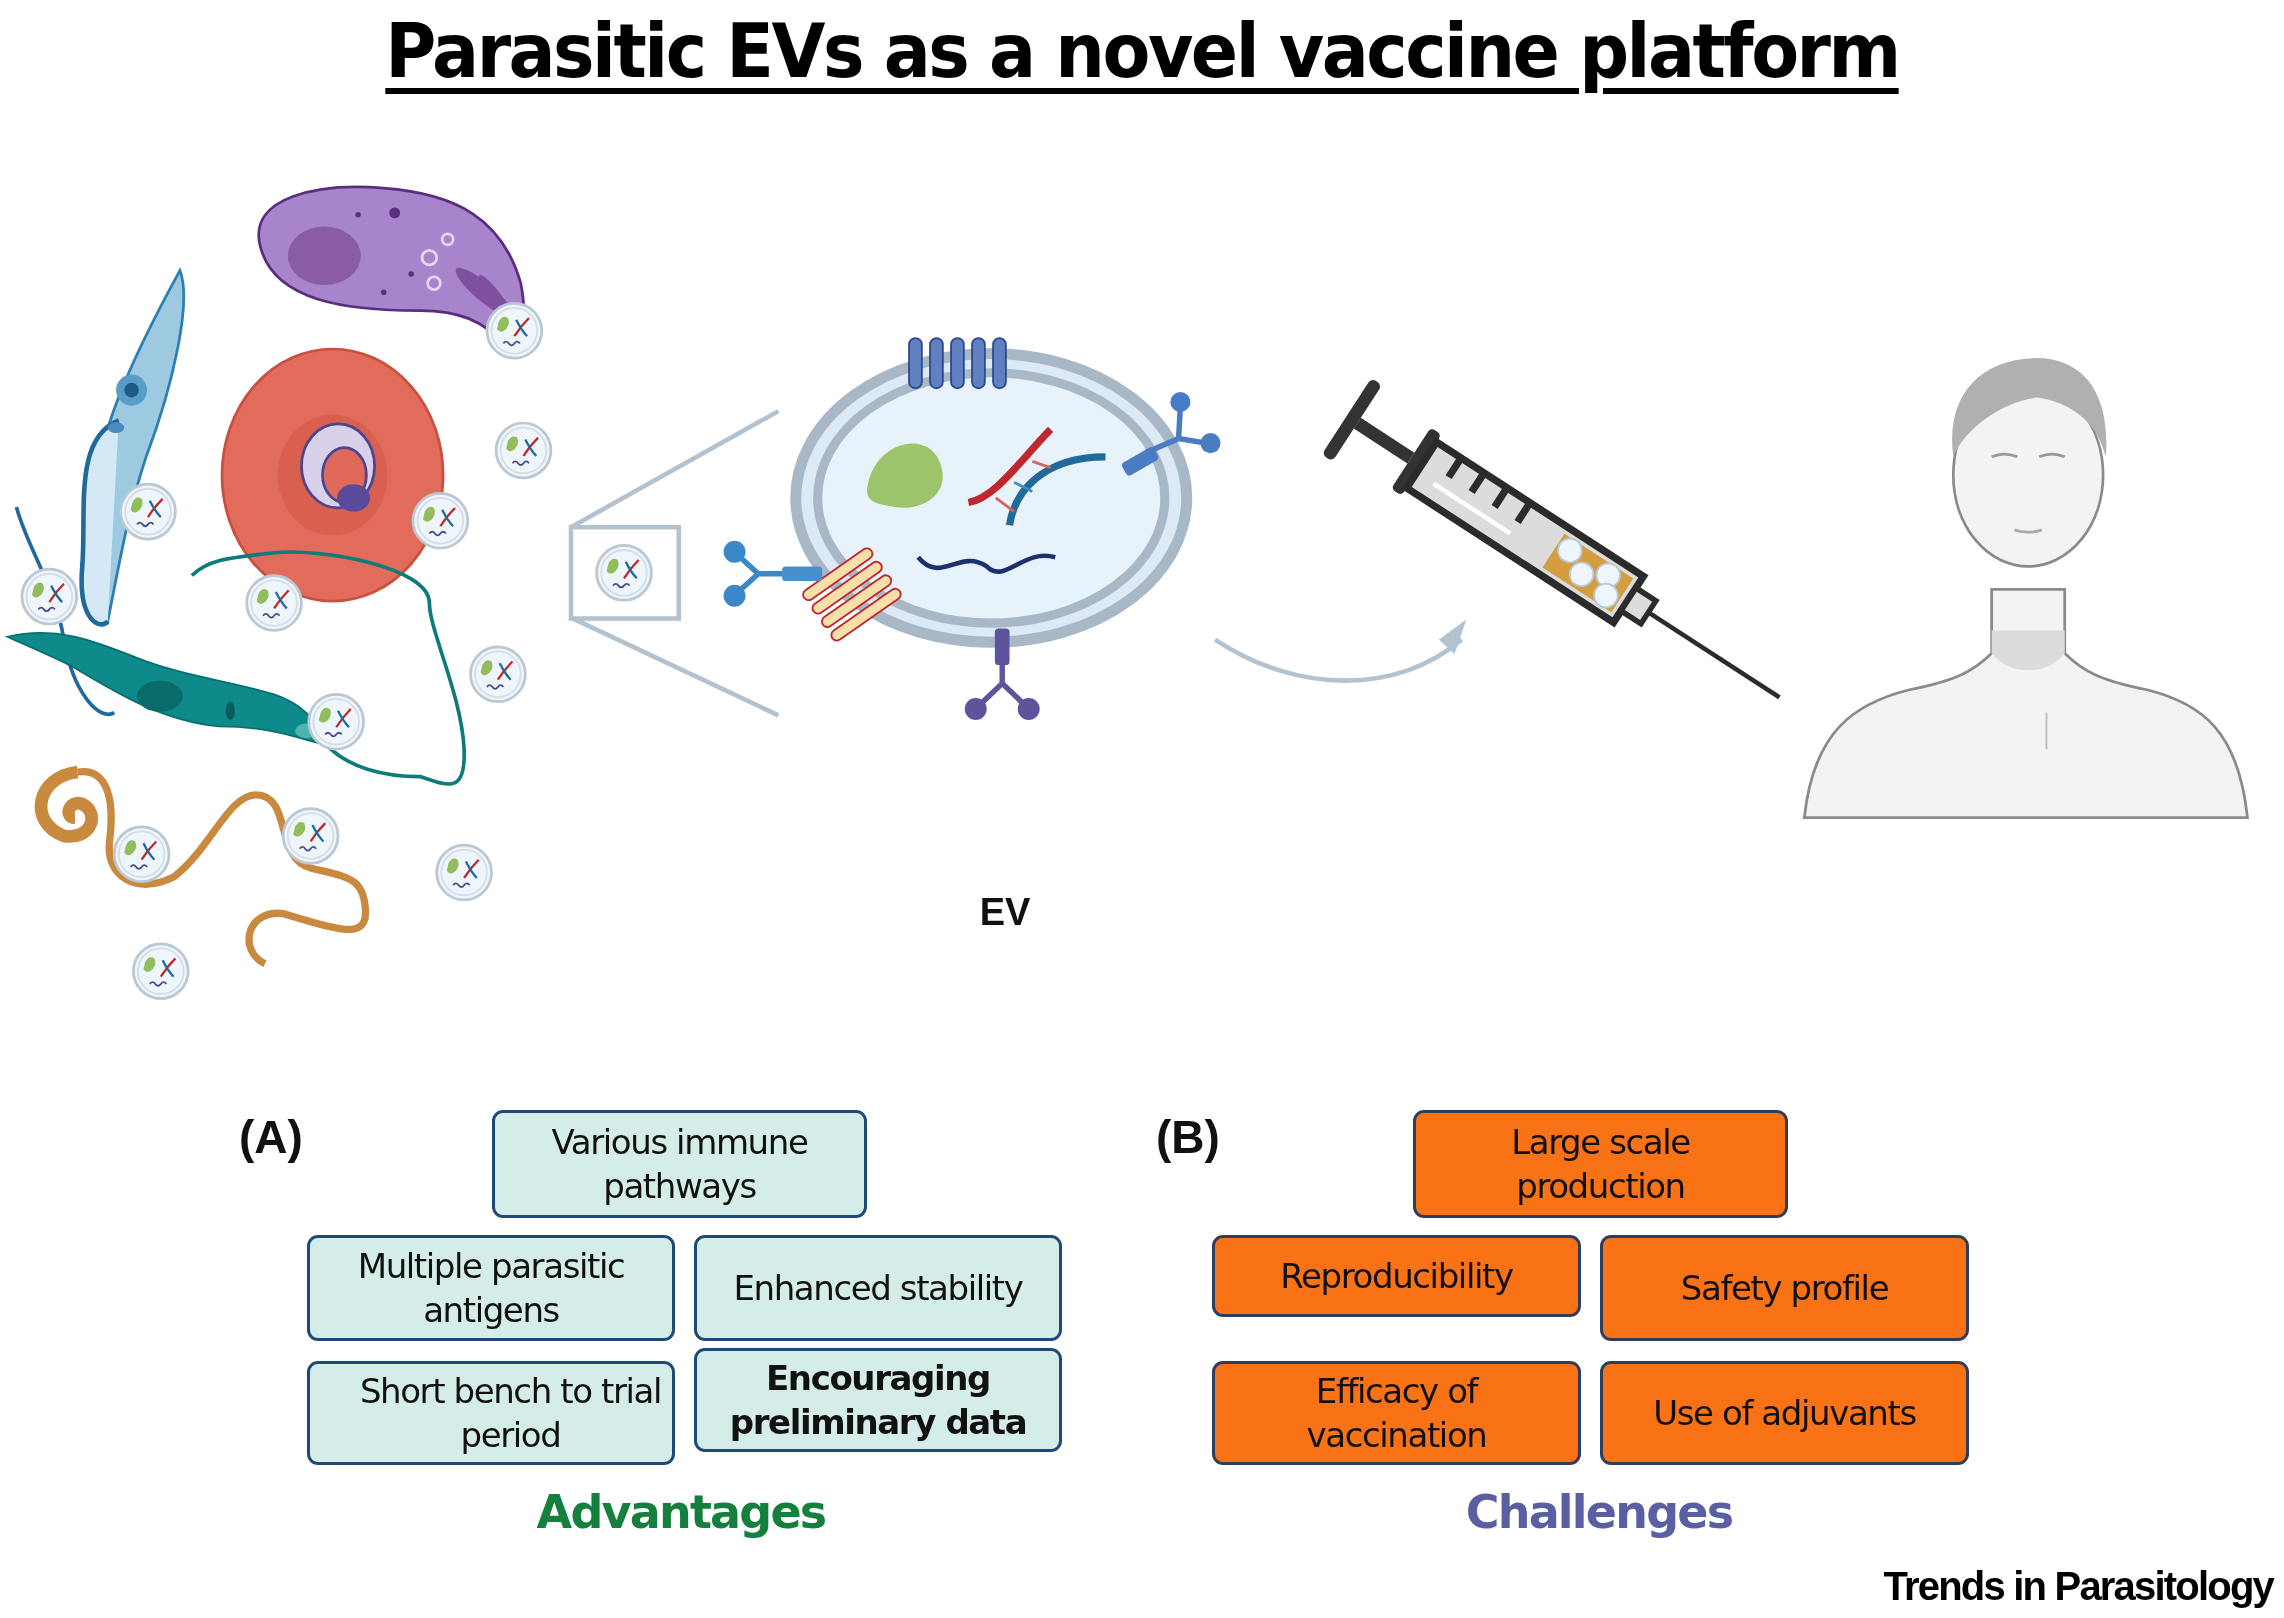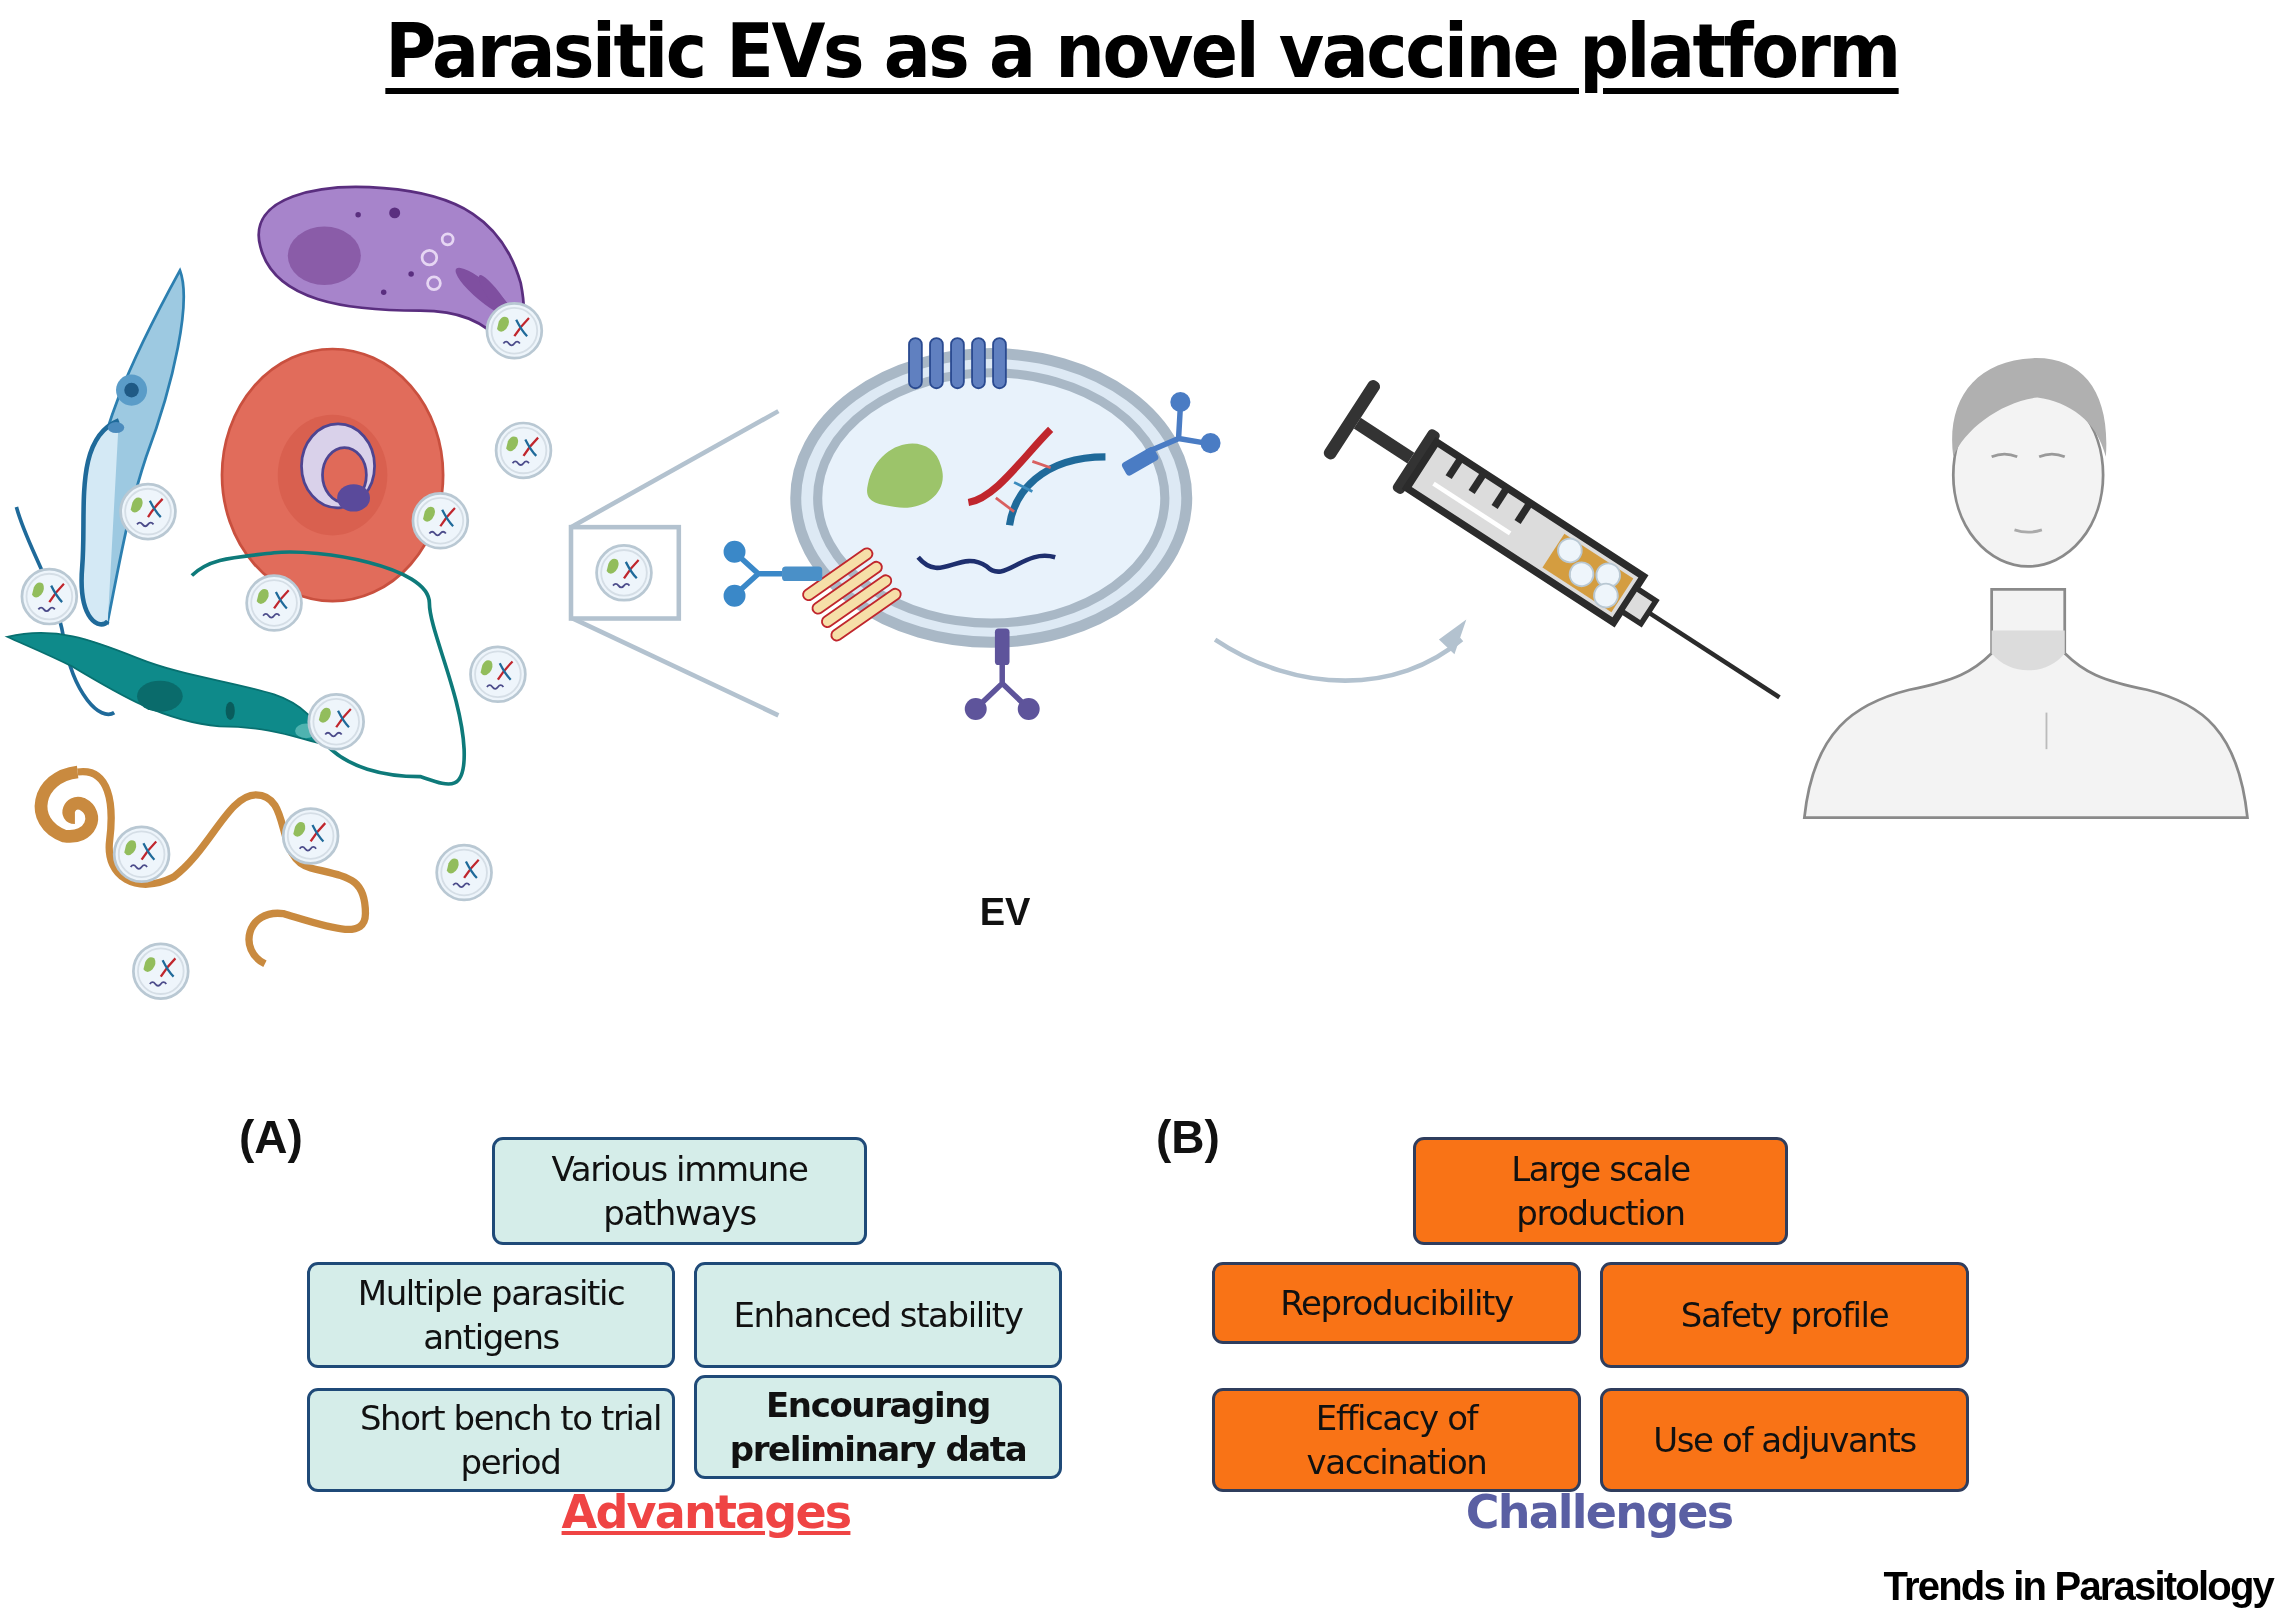--- a/index.html
+++ b/index.html
@@ -2,21 +2,21 @@
 <html style="font-size:14.6px"><head>
 <meta charset="utf-8">
 <style>
   html, body { margin: 0; padding: 0; background: #ffffff; }
   body { width: 2284px; height: 1618px; position: relative; overflow: hidden; font-family: "Liberation Sans", "DejaVu Sans", sans-serif; }
   .title { position: absolute; left: 0; top: 7.3px; width: 2284px; text-align: center; font-family: "DejaVu Sans", sans-serif; font-weight: bold; font-size: 75px; letter-spacing: -2.7px; color: #000; transform: scaleX(0.93); transform-origin: 1142px 0; }
   .title span { text-decoration: underline; text-decoration-thickness: 5.5px; text-underline-offset: 11px; }
   svg.art { position: absolute; left: 0; top: 0; }
   .ev-label { position: absolute; left: 950px; top: 891px; width: 110px; text-align: center; font-weight: bold; font-size: 38px; color: #111; font-family: "Liberation Sans", sans-serif; }
   .panel-label { position: absolute; font-weight: bold; font-size: 46px; color: #111; font-family: "Liberation Sans", sans-serif; }
-  .box { position: absolute; box-sizing: border-box; border-radius: 11px; border: 3.7px solid; display: flex; align-items: center; justify-content: center; text-align: center; font-family: "DejaVu Sans", sans-serif; font-size: 34px; line-height: 44px; color: #111; letter-spacing: -1.4px; padding: 0 9.1px; margin-top: 27px; }
+  .box { position: absolute; box-sizing: border-box; border-radius: 11px; border: 3.7px solid; display: flex; align-items: center; justify-content: center; text-align: center; font-family: "DejaVu Sans", sans-serif; font-size: 34px; line-height: 44px; color: #111; letter-spacing: -1.4px; padding: 0 9.1px; }
   .adv { background: #d5ede9; border-color: #1f4a78; }
   .chl { background: #f97316; border-color: #2f3d5d; }
   .group-title { position: absolute; font-family: "DejaVu Sans", sans-serif; font-weight: bold; font-size: 46px; letter-spacing: -1.8px; text-align: center; }
   .footer { position: absolute; right: 11px; bottom: 9.1px; font-family: "Liberation Sans", sans-serif; font-weight: bold; font-size: 40px; letter-spacing: -1.8px; color: #000; }
 </style>
 </head>
 <body>
 
 <div class="title"><span>Parasitic EVs as a novel vaccine platform</span></div>
 
@@ -185,21 +185,21 @@
 </svg>
 
 <div class="ev-label">EV</div>
 
 <div class="panel-label" style="left:239px; top:1110px;">(A)</div>
 <div class="box adv" style="left:492px; top:1110px; width:375px; height:108px;">Various immune pathways</div>
 <div class="box adv" style="left:307px; top:1235px; width:368px; height:106px;">Multiple parasitic antigens</div>
 <div class="box adv" style="left:694px; top:1235px; width:368px; height:106px;">Enhanced stability</div>
 <div class="box adv" style="left:307px; top:1361px; width:368px; height:104px;padding-left:48px;">Short bench to trial period</div>
 <div class="box adv" style="left:694px; top:1348px; width:368px; height:104px;font-weight:bold;">Encouraging preliminary data</div>
-<div class="group-title" style="left:514px; top:1485px; width:384px; color:#ef4444;text-decoration:underline;">Advantages</div>
+<div class="group-title" style="left:489px; top:1485px; width:384px; color:#15803d;">Advantages</div>
 
 <div class="panel-label" style="left:1156px; top:1110px;">(B)</div>
 <div class="box chl" style="left:1413px; top:1110px; width:375px; height:108px;">Large scale production</div>
 <div class="box chl" style="left:1212px; top:1235px; width:369px; height:82px;">Reproducibility</div>
 <div class="box chl" style="left:1600px; top:1235px; width:369px; height:106px;">Safety profile</div>
 <div class="box chl" style="left:1212px; top:1361px; width:369px; height:104px;">Efficacy of vaccination</div>
 <div class="box chl" style="left:1600px; top:1361px; width:369px; height:104px;">Use of adjuvants</div>
 <div class="group-title" style="left:1407px; top:1485px; width:384px; color:#5a5fa3;">Challenges</div>
 
 <div class="footer">Trends in Parasitology</div>

